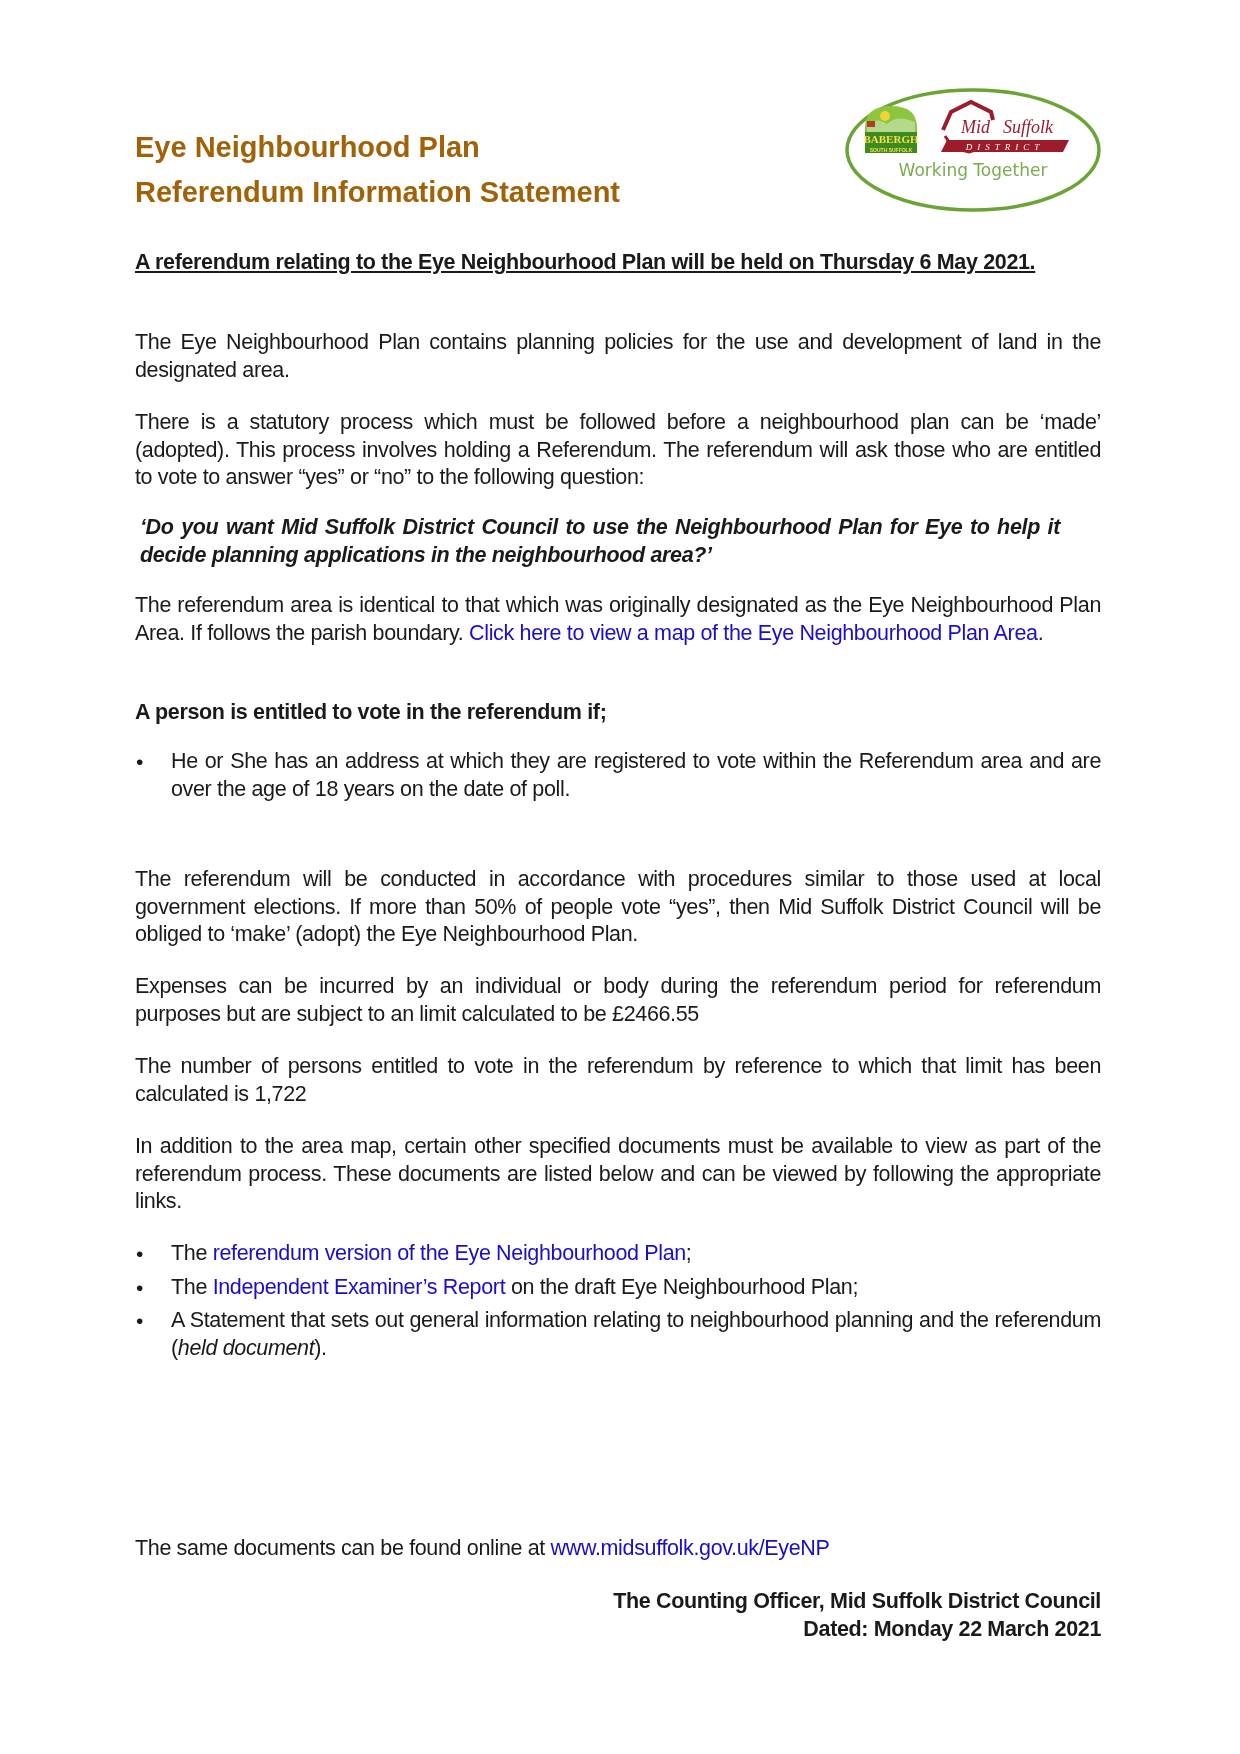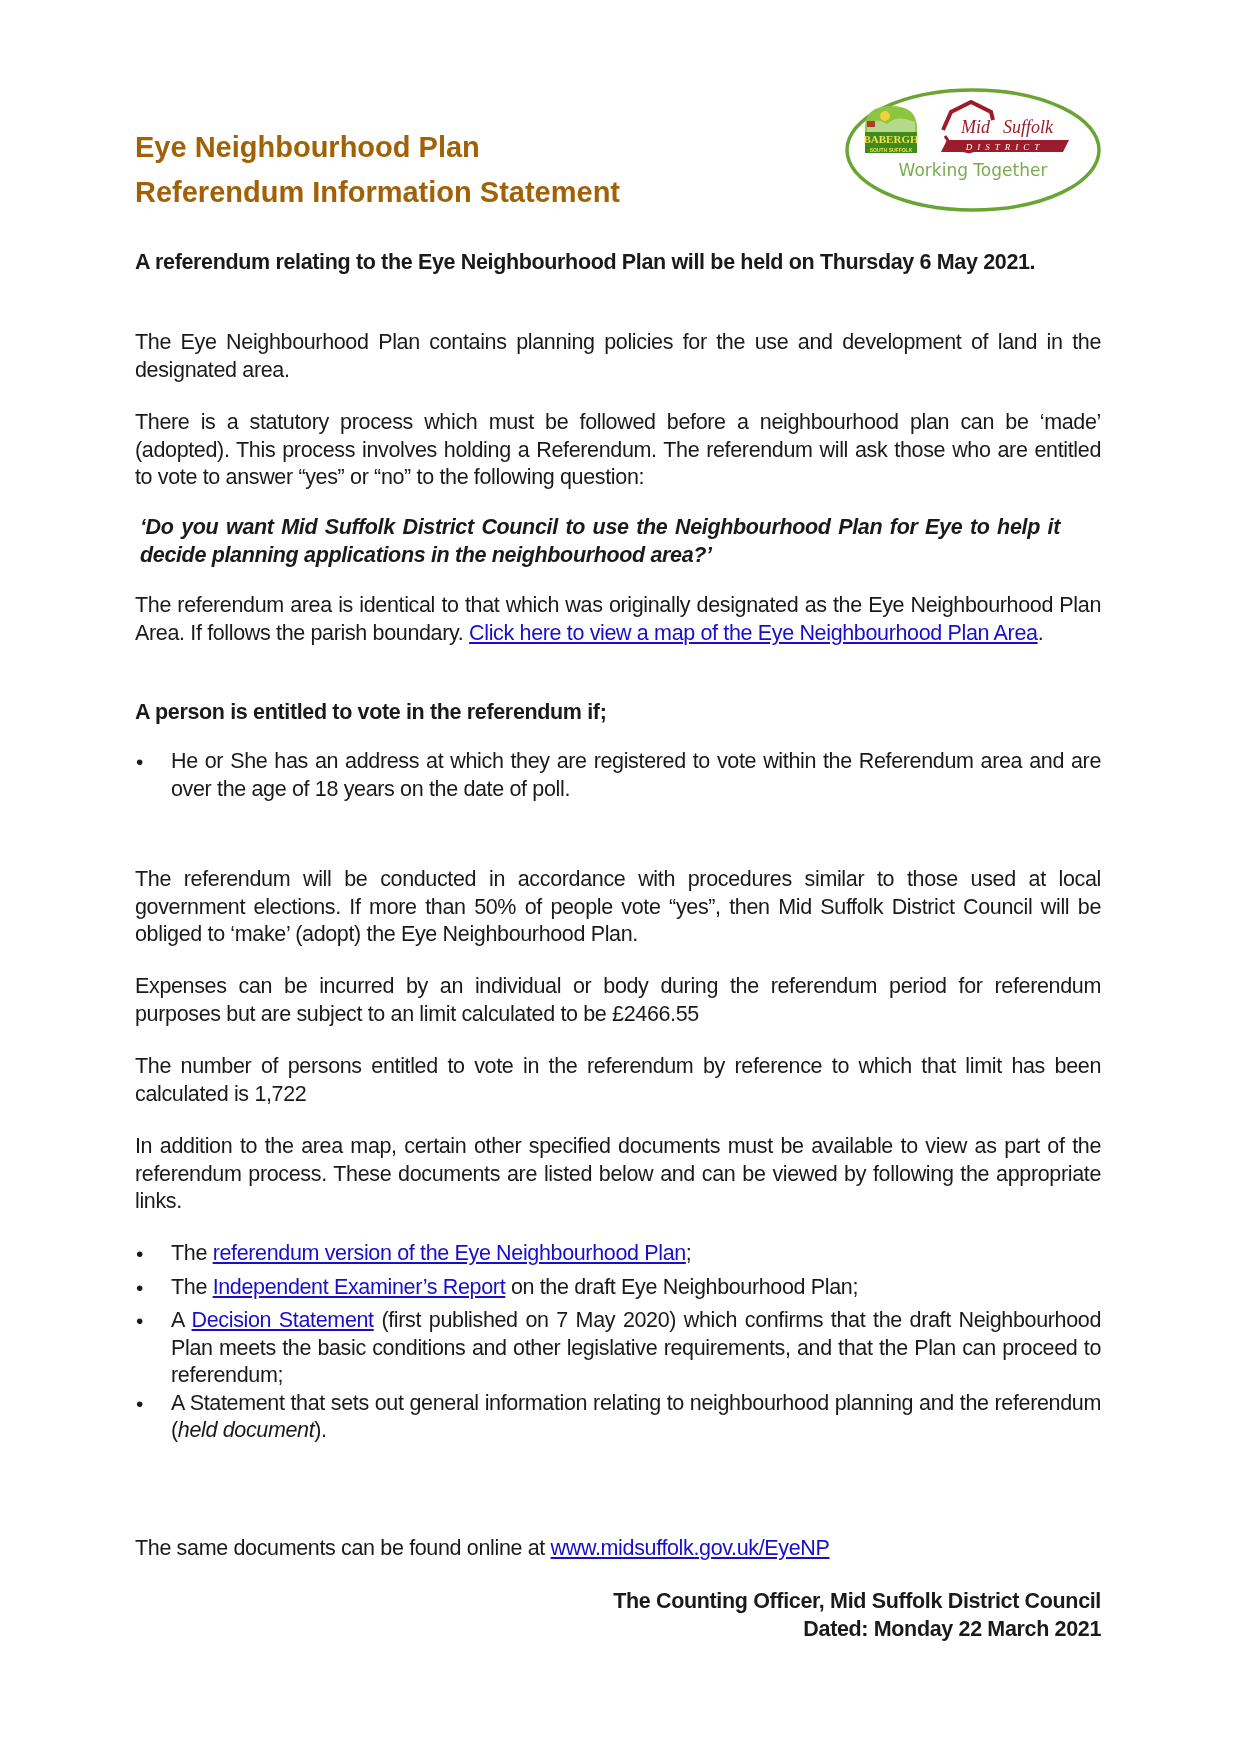--- a/index.html
+++ b/index.html
@@ -5,21 +5,21 @@
   html, body { margin:0; padding:0; background:#ffffff; }
   body { width:1240px; height:1754px; position:relative; overflow:hidden; color:#111; }
   .title { position:absolute; left:135px; font-family:"Liberation Sans", sans-serif; font-weight:bold; font-size:29px; color:#a16207; white-space:nowrap; }
   .t1 { top:131px; }
   .t2 { top:176px;text-align:right; }
   .logo { position:absolute; left:843px; top:86px; width:260px; height:130px; }
   .body-text { font-family:"Liberation Sans", sans-serif; font-size:21.5px; line-height:27.5px; color:#1a1a1a; text-align:justify; letter-spacing:-0.35px; word-spacing:0px; }
   .block { position:absolute; left:135px; width:966px; margin:0; }
   .bold { font-weight:bold; }
   .question { position:absolute; left:140px; width:920px; font-weight:bold; font-style:italic; text-align:justify; margin:0; }
-  a { color:#1a0dcc; text-decoration:underline; }
+  a { color:#1a0dcc; }
   ul.bullets { list-style:none; padding:0; margin:0; }
   ul.bullets li { position:relative; padding-left:36px; margin:0 0 6px 0; text-align:justify; }
   ul.bullets li::before { content:"•"; position:absolute; left:1px; top:0; font-size:21px; }
   .sig { font-weight:bold; text-align:right; }
 </style>
 </head>
 <body>
 
 <div class="title t1">Eye Neighbourhood Plan</div>
 <div class="title t2">Referendum Information Statement</div>
@@ -40,21 +40,21 @@
     <path d="M100 44 L108 26 L128 16 L148 26 L150 34" fill="none" stroke="#9b1c2a" stroke-width="4"></path>
     <path d="M102 50 L110 62 L126 66 L146 60" fill="none" stroke="#9b1c2a" stroke-width="3"></path>
     <text x="118" y="47" font-family="Liberation Serif, serif" font-style="italic" font-size="18" fill="#9b1c2a">Mid</text>
     <text x="160" y="47" font-family="Liberation Serif, serif" font-style="italic" font-size="18" fill="#9b1c2a">Suffolk</text>
     <path d="M104 54 L226 54 L220 66 L98 66 Z" fill="#9b1c2a"></path>
     <text x="162" y="64" text-anchor="middle" font-family="Liberation Serif, serif" font-style="italic" font-size="9" letter-spacing="5" fill="#ffffff">DISTRICT</text>
   </g>
   <text x="130" y="90" text-anchor="middle" font-family="DejaVu Sans, sans-serif" font-size="17" fill="#7aab4e">Working Together</text>
 </svg>
 
-<p class="block body-text bold" style="top:249px;">A referendum relating to the Eye Neighbourhood Plan will be held on Thursday 6 May 2021.</p>
+<p class="block body-text bold" style="top:249px;text-decoration:underline;">A referendum relating to the Eye Neighbourhood Plan will be held on Thursday 6 May 2021.</p>
 
 <p class="block body-text" style="top:329px;">The Eye Neighbourhood Plan contains planning policies for the use and development of land in the designated area.</p>
 
 <p class="block body-text" style="top:409px;">There is a statutory process which must be followed before a neighbourhood plan can be ‘made’ (adopted). This process involves holding a Referendum. The referendum will ask those who are entitled to vote to answer “yes” or “no” to the following question:</p>
 
 <p class="question body-text" style="top:514px;">‘Do you want Mid Suffolk District Council to use the Neighbourhood Plan for Eye to help it decide planning applications in the neighbourhood area?’</p>
 
 <p class="block body-text" style="top:592px;"><span>The referendum area is identical to that which was originally designated as the Eye Neighbourhood Plan Area. If follows the parish boundary. </span><a>Click here to view a map of the Eye Neighbourhood Plan Area</a><span>.</span></p>
 
 <p class="block body-text bold" style="top:699px;">A person is entitled to vote in the referendum if;</p>
@@ -67,21 +67,20 @@
 
 <p class="block body-text" style="top:973px;">Expenses can be incurred by an individual or body during the referendum period for referendum purposes but are subject to an limit calculated to be £2466.55</p>
 
 <p class="block body-text" style="top:1053px;">The number of persons entitled to vote in the referendum by reference to which that limit has been calculated is 1,722</p>
 
 <p class="block body-text" style="top:1133px;">In addition to the area map, certain other specified documents must be available to view as part of the referendum process. These documents are listed below and can be viewed by following the appropriate links.</p>
 
 <ul class="block body-text bullets" style="top:1240px;">
   <li style="margin-bottom:6px;"><span>The </span><a>referendum version of the Eye Neighbourhood Plan</a><span>;</span></li>
   <li style="margin-bottom:6px;"><span>The </span><a>Independent Examiner’s Report</a><span> on the draft Eye Neighbourhood Plan;</span></li>
-  <li style="margin-bottom:0;"><span>A </span><a>Decision Statement</a><span> (first published on 7 May 2020) which confirms that the draft Neighbourhood Plan meets the basic conditions and other legislative requirements, and that the Plan can proceed to referendum;</span></li>
   <li><span>A Statement that sets out general information relating to neighbourhood planning and the referendum (</span><em>held document</em><span>).</span></li>
 </ul>
 
 <p class="block body-text" style="top:1535px;"><span>The same documents can be found online at </span><a>www.midsuffolk.gov.uk/EyeNP</a></p>
 
 <div class="block body-text sig" style="top:1588px;">
   <div>The Counting Officer, Mid Suffolk District Council</div>
   <div>Dated: Monday 22 March 2021</div>
 </div>
 

